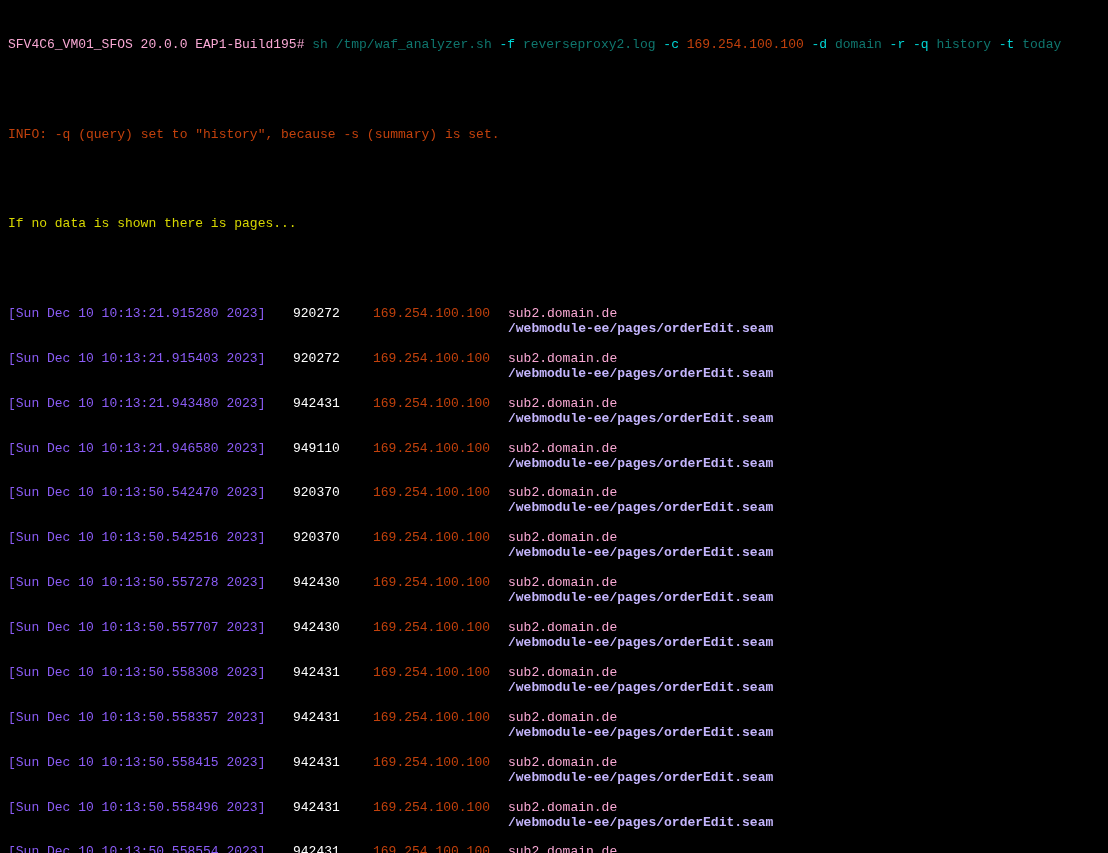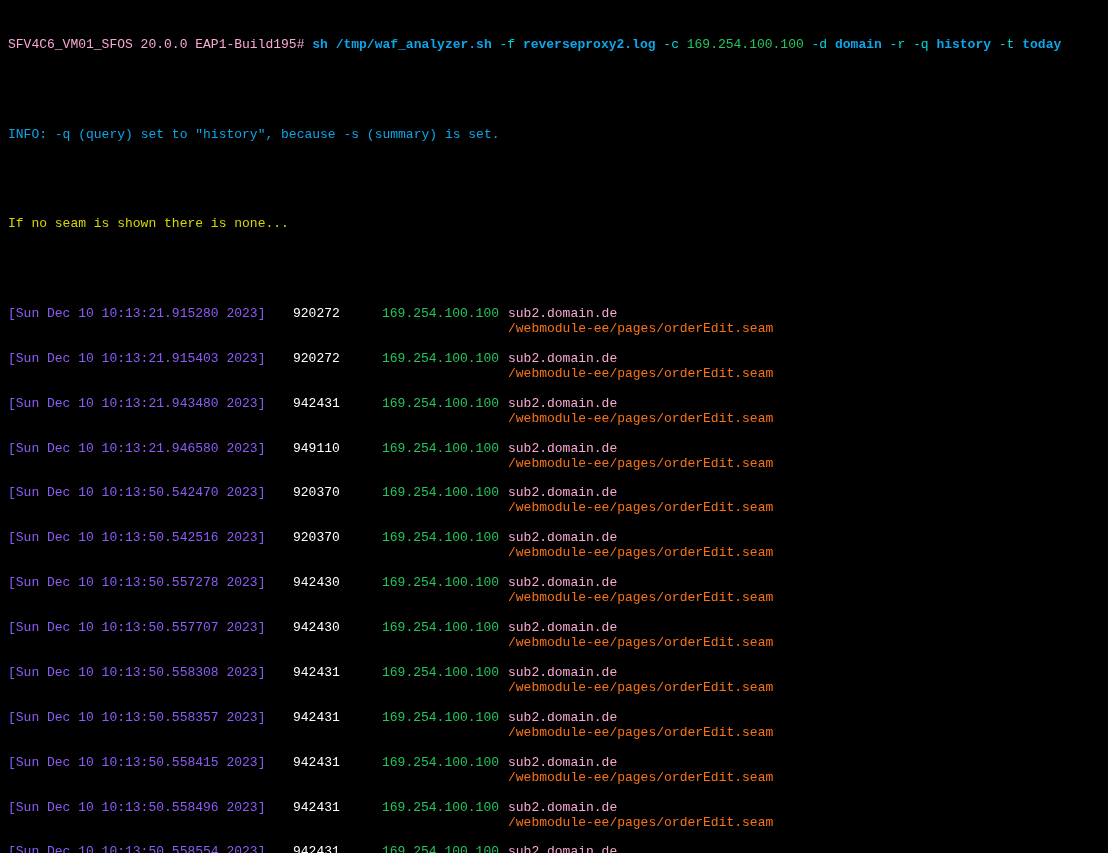--- a/index.html
+++ b/index.html
@@ -21,32 +21,30 @@
     .terminal {
       white-space: pre;
     }
     .prompt {
       color: #f9a8d4;
     }
     .cyan {
       color: #00d7d7;
     }
     .magenta {
-      color: #22c55e;
-      text-align: center;
+      color: #c2410c;
     }
     .yellow {
       color: #d7d700;
     }
     .green {
-      color: #0ea5e9;
+      color: #c2410c;
     }
     .white {
-      color: #0ea5e9;
-      font-weight: bold;
+      color: #0f766e;
     }
     .log-entry {
       display: flex;
       flex-wrap: wrap;
     }
     .log-ts {
       color: #8b5cf6;
       width: 285px;
       flex-shrink: 0;
     }
@@ -56,39 +54,40 @@
       flex-shrink: 0;
     }
     .log-ip {
       width: 135px;
       flex-shrink: 0;
     }
     .log-domain {
       color: #f9a8d4;
     }
     .log-path {
-      color: #f97316;
+      color: #c4b5fd;
       padding-left: 500px;
       width: 100%;
+      font-weight: bold;
     }
     .spacer {
       height: 15px;
     }
     .gap {
       height: 15px;
     }
   </style>
 </head>
 <body>
 
 <div class="terminal">
   <div><span class="prompt">SFV4C6_VM01_SFOS 20.0.0 EAP1-Build195#</span><span class="white"> sh /tmp/waf_analyzer.sh</span><span class="cyan"> -f</span><span class="white"> reverseproxy2.log</span><span class="cyan"> -c</span><span class="magenta"> 169.254.100.100</span><span class="cyan"> -d</span><span class="white"> domain</span><span class="cyan"> -r</span><span class="cyan"> -q</span><span class="white"> history</span><span class="cyan"> -t</span><span class="white"> today</span></div>
   <div class="spacer"></div>
   <div><span class="green">INFO:</span><span class="green"> -q (query) set to "history", because -s (summary) is set.</span></div>
   <div class="spacer"></div>
-  <div class="yellow">If no seam is shown there is none...</div>
+  <div class="yellow">If no data is shown there is pages...</div>
   <div class="spacer"></div>
   <div id="log-entries"><div class="log-entry"><span class="log-ts">[Sun Dec 10 10:13:21.915280 2023]</span><span class="log-id">920272</span><span class="log-ip magenta">169.254.100.100</span><span class="log-domain">sub2.domain.de</span><span class="log-path">/webmodule-ee/pages/orderEdit.seam</span></div><div class="gap"></div><div class="log-entry"><span class="log-ts">[Sun Dec 10 10:13:21.915403 2023]</span><span class="log-id">920272</span><span class="log-ip magenta">169.254.100.100</span><span class="log-domain">sub2.domain.de</span><span class="log-path">/webmodule-ee/pages/orderEdit.seam</span></div><div class="gap"></div><div class="log-entry"><span class="log-ts">[Sun Dec 10 10:13:21.943480 2023]</span><span class="log-id">942431</span><span class="log-ip magenta">169.254.100.100</span><span class="log-domain">sub2.domain.de</span><span class="log-path">/webmodule-ee/pages/orderEdit.seam</span></div><div class="gap"></div><div class="log-entry"><span class="log-ts">[Sun Dec 10 10:13:21.946580 2023]</span><span class="log-id">949110</span><span class="log-ip magenta">169.254.100.100</span><span class="log-domain">sub2.domain.de</span><span class="log-path">/webmodule-ee/pages/orderEdit.seam</span></div><div class="gap"></div><div class="log-entry"><span class="log-ts">[Sun Dec 10 10:13:50.542470 2023]</span><span class="log-id">920370</span><span class="log-ip magenta">169.254.100.100</span><span class="log-domain">sub2.domain.de</span><span class="log-path">/webmodule-ee/pages/orderEdit.seam</span></div><div class="gap"></div><div class="log-entry"><span class="log-ts">[Sun Dec 10 10:13:50.542516 2023]</span><span class="log-id">920370</span><span class="log-ip magenta">169.254.100.100</span><span class="log-domain">sub2.domain.de</span><span class="log-path">/webmodule-ee/pages/orderEdit.seam</span></div><div class="gap"></div><div class="log-entry"><span class="log-ts">[Sun Dec 10 10:13:50.557278 2023]</span><span class="log-id">942430</span><span class="log-ip magenta">169.254.100.100</span><span class="log-domain">sub2.domain.de</span><span class="log-path">/webmodule-ee/pages/orderEdit.seam</span></div><div class="gap"></div><div class="log-entry"><span class="log-ts">[Sun Dec 10 10:13:50.557707 2023]</span><span class="log-id">942430</span><span class="log-ip magenta">169.254.100.100</span><span class="log-domain">sub2.domain.de</span><span class="log-path">/webmodule-ee/pages/orderEdit.seam</span></div><div class="gap"></div><div class="log-entry"><span class="log-ts">[Sun Dec 10 10:13:50.558308 2023]</span><span class="log-id">942431</span><span class="log-ip magenta">169.254.100.100</span><span class="log-domain">sub2.domain.de</span><span class="log-path">/webmodule-ee/pages/orderEdit.seam</span></div><div class="gap"></div><div class="log-entry"><span class="log-ts">[Sun Dec 10 10:13:50.558357 2023]</span><span class="log-id">942431</span><span class="log-ip magenta">169.254.100.100</span><span class="log-domain">sub2.domain.de</span><span class="log-path">/webmodule-ee/pages/orderEdit.seam</span></div><div class="gap"></div><div class="log-entry"><span class="log-ts">[Sun Dec 10 10:13:50.558415 2023]</span><span class="log-id">942431</span><span class="log-ip magenta">169.254.100.100</span><span class="log-domain">sub2.domain.de</span><span class="log-path">/webmodule-ee/pages/orderEdit.seam</span></div><div class="gap"></div><div class="log-entry"><span class="log-ts">[Sun Dec 10 10:13:50.558496 2023]</span><span class="log-id">942431</span><span class="log-ip magenta">169.254.100.100</span><span class="log-domain">sub2.domain.de</span><span class="log-path">/webmodule-ee/pages/orderEdit.seam</span></div><div class="gap"></div><div class="log-entry"><span class="log-ts">[Sun Dec 10 10:13:50.558554 2023]</span><span class="log-id">942431</span><span class="log-ip magenta">169.254.100.100</span><span class="log-domain">sub2.domain.de</span></div></div>
   
   
   
   
 </div>
 
 </body></html>

